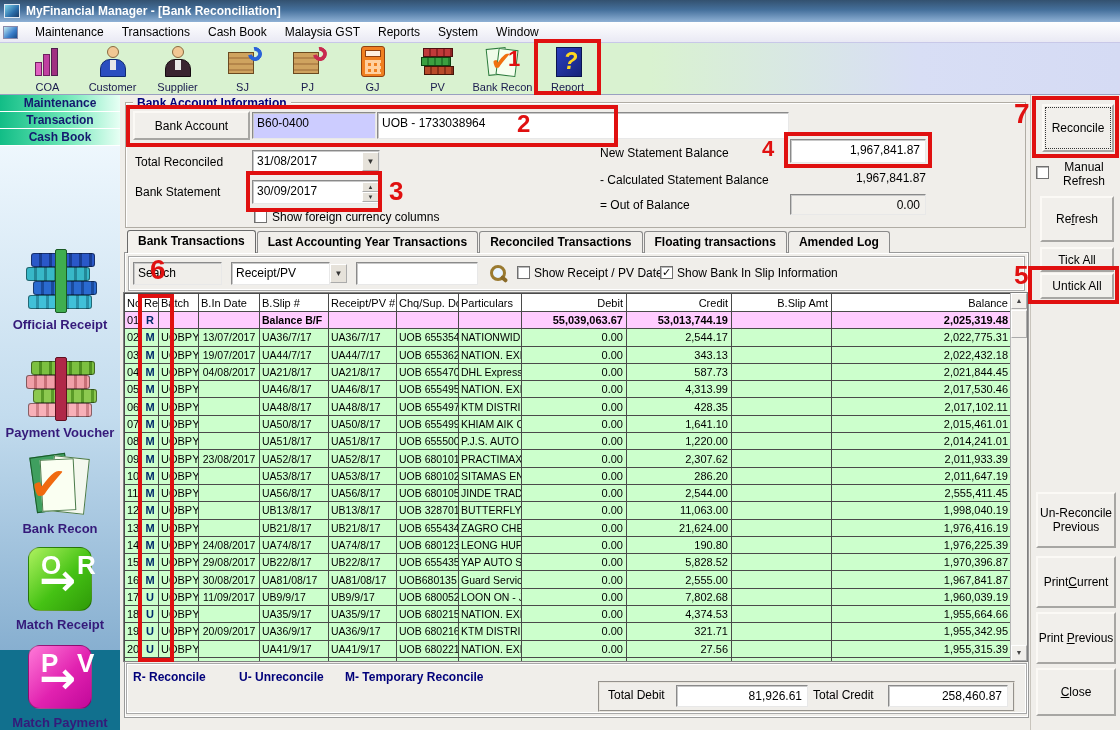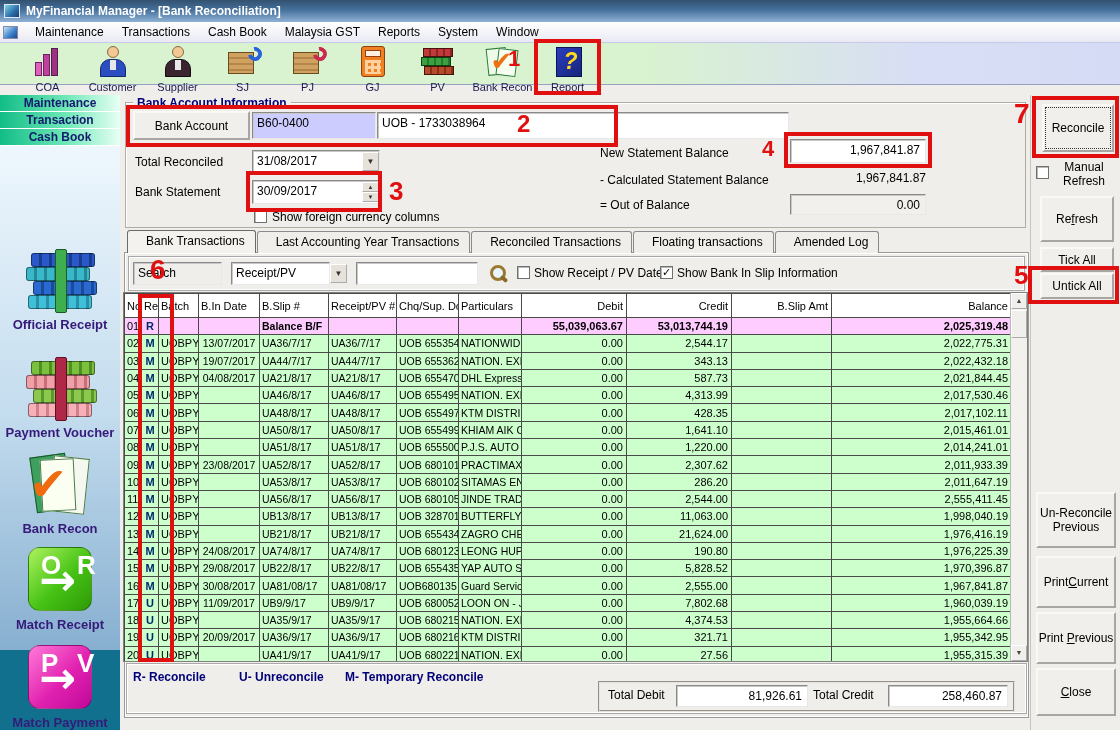--- a/index.html
+++ b/index.html
@@ -14,21 +14,21 @@
     color:#fff; font-weight:bold; display:flex; align-items:center; }
   .appicon { width:16px; height:14px; margin:0 6px 0 4px; border:1px solid #dfe8f2;
     background:linear-gradient(135deg,#7fd4e8,#2a6daa 60%,#1a3c68); }
   
   .menubar { position:absolute; left:0; top:22px; width:1120px; height:20px;
     background:linear-gradient(180deg,#ffffff,#e9e9f4); display:flex; align-items:center; color:#000; }
   .menuicon { width:15px; height:13px; margin:0 8px 0 3px; border:1px solid #88a;
     background:linear-gradient(135deg,#bfe8f0,#3a7dca 60%,#1a4c88); }
   .menubar .mitem { padding:2px 9px; cursor:default; }
   
-  .toolbar { position:absolute; left:0; top:42px; width:1120px; height:43px;
+  .toolbar { position:absolute; left:0; top:42px; width:1120px; height:53px;
     background:linear-gradient(90deg,#d9f2d0 0%,#d9f2d0 58%,#d8def5 82%,#d5dbf4 100%);
     border-top:1px solid #c8c8e8; border-bottom:1px solid #9aa0c0;
     display:flex; padding-left:15px; }
   .tslot { width:65px; height:52px; display:flex; flex-direction:column; align-items:center; justify-content:flex-end; padding-bottom:2px; }
   .tlabel { font-size:11px; color:#1a1a4e; line-height:12px; }
   .ticon { position:relative; width:40px; height:36px; margin-bottom:1px; }
   .ticon i { position:absolute; display:block; }
   
   .icon-coa .p1 { left:7px; bottom:4px; width:7px; height:14px; background:#e060c0; border:1px solid #702060; }
   .icon-coa .p2 { left:15px; bottom:4px; width:7px; height:22px; background:#c040a0; border:1px solid #702060; }
@@ -106,34 +106,34 @@
     box-shadow:inset 1px 1px 0 #c8c8c8; padding:3px 4px 0 4px; white-space:nowrap; overflow:hidden; }
   .field.num { text-align:right; padding-right:5px; }
   .combobtn { position:absolute; width:17px; background:#e6e2da; border:1px outset #fff; text-align:center; color:#333; cursor:pointer; }
 
   
   .groupbox { position:absolute; left:125px; top:102px; width:901px; height:126px; border:1px solid #b0aca4; box-shadow:inset 1px 1px 0 #fff; }
   .grouptitle { position:absolute; left:133px; top:96px; padding:0 4px; background:#f0eeea; color:#00007a; font-weight:bold; text-decoration:underline; }
   .bankacctbtn { left:133px; top:111px; width:117px; height:29px; }
   
   .tabs { position:absolute; left:127px; top:231px; height:23px; display:flex; }
-  .tab { height:22px; padding:3px 10px 0 18px; font-weight:normal; background:#f0eeea;
+  .tab { height:22px; padding:3px 10px 0 10px; font-weight:bold; background:#f0eeea;
     border:1px solid #8a8a8a; border-bottom:none; border-radius:3px 3px 0 0; margin-right:1px; cursor:pointer; }
   .tab.active { height:23px; margin-top:-1px; border-color:#6a6a6a; background:#f4f2ee; z-index:3; }
   .tabpage { position:absolute; left:125px; top:253px; width:903px; height:464px; background:#f0eeea; border:1px solid #fff; outline:1px solid #9a9a9a; }
   .searchbar { position:absolute; left:129px; top:257px; width:895px; height:33px; border:1px solid #fff; outline:1px solid #a8a8a8; }
   .mag { position:absolute; left:487px; top:263px; width:22px; height:22px; cursor:pointer; }
   .mag::before { content:""; position:absolute; left:3px; top:2px; width:10px; height:10px; border:3px solid #9a7a30; border-radius:50%; background:#e8f4ff; }
   .mag::after { content:""; position:absolute; left:13px; top:14px; width:8px; height:4px; background:#8a6a28; transform:rotate(40deg); border-radius:2px; }
 
   
   .tablewrap { position:absolute; left:123px; top:292px; width:905px; height:370px; background:#fff; border:1px solid #808080; overflow:hidden; }
   table.grid { border-collapse:collapse; table-layout:fixed; width:887px; font-size:11px; }
   table.grid th, table.grid td { border:1px solid #4a4a4a; padding:0 2px; white-space:nowrap; overflow:hidden; height:17.3px; line-height:16px; }
-  table.grid th { background:#fff; font-weight:normal; text-align:left; height:24px; }
+  table.grid th { background:#fff; font-weight:normal; text-align:left; height:18px; }
   table.grid th.num, table.grid td.num { text-align:right; padding-right:3px; }
   table.grid td { background:#ccffcc; }
   tr.bf td { background:#ffccff; }
   td.c-rec { text-align:center; font-weight:bold; color:#002a6a; }
   td.c-no { padding-left:1px; }
   td.c-date { font-size:10.5px; text-align:center; padding:0; }
   td.c-chq, td.c-part, td.c-slip, td.c-rcpt { font-size:10.5px; }
   td.b { font-weight:bold; }
   td.dm { border-top-style:hidden; }
   td.dw { background:#ffffff; }

